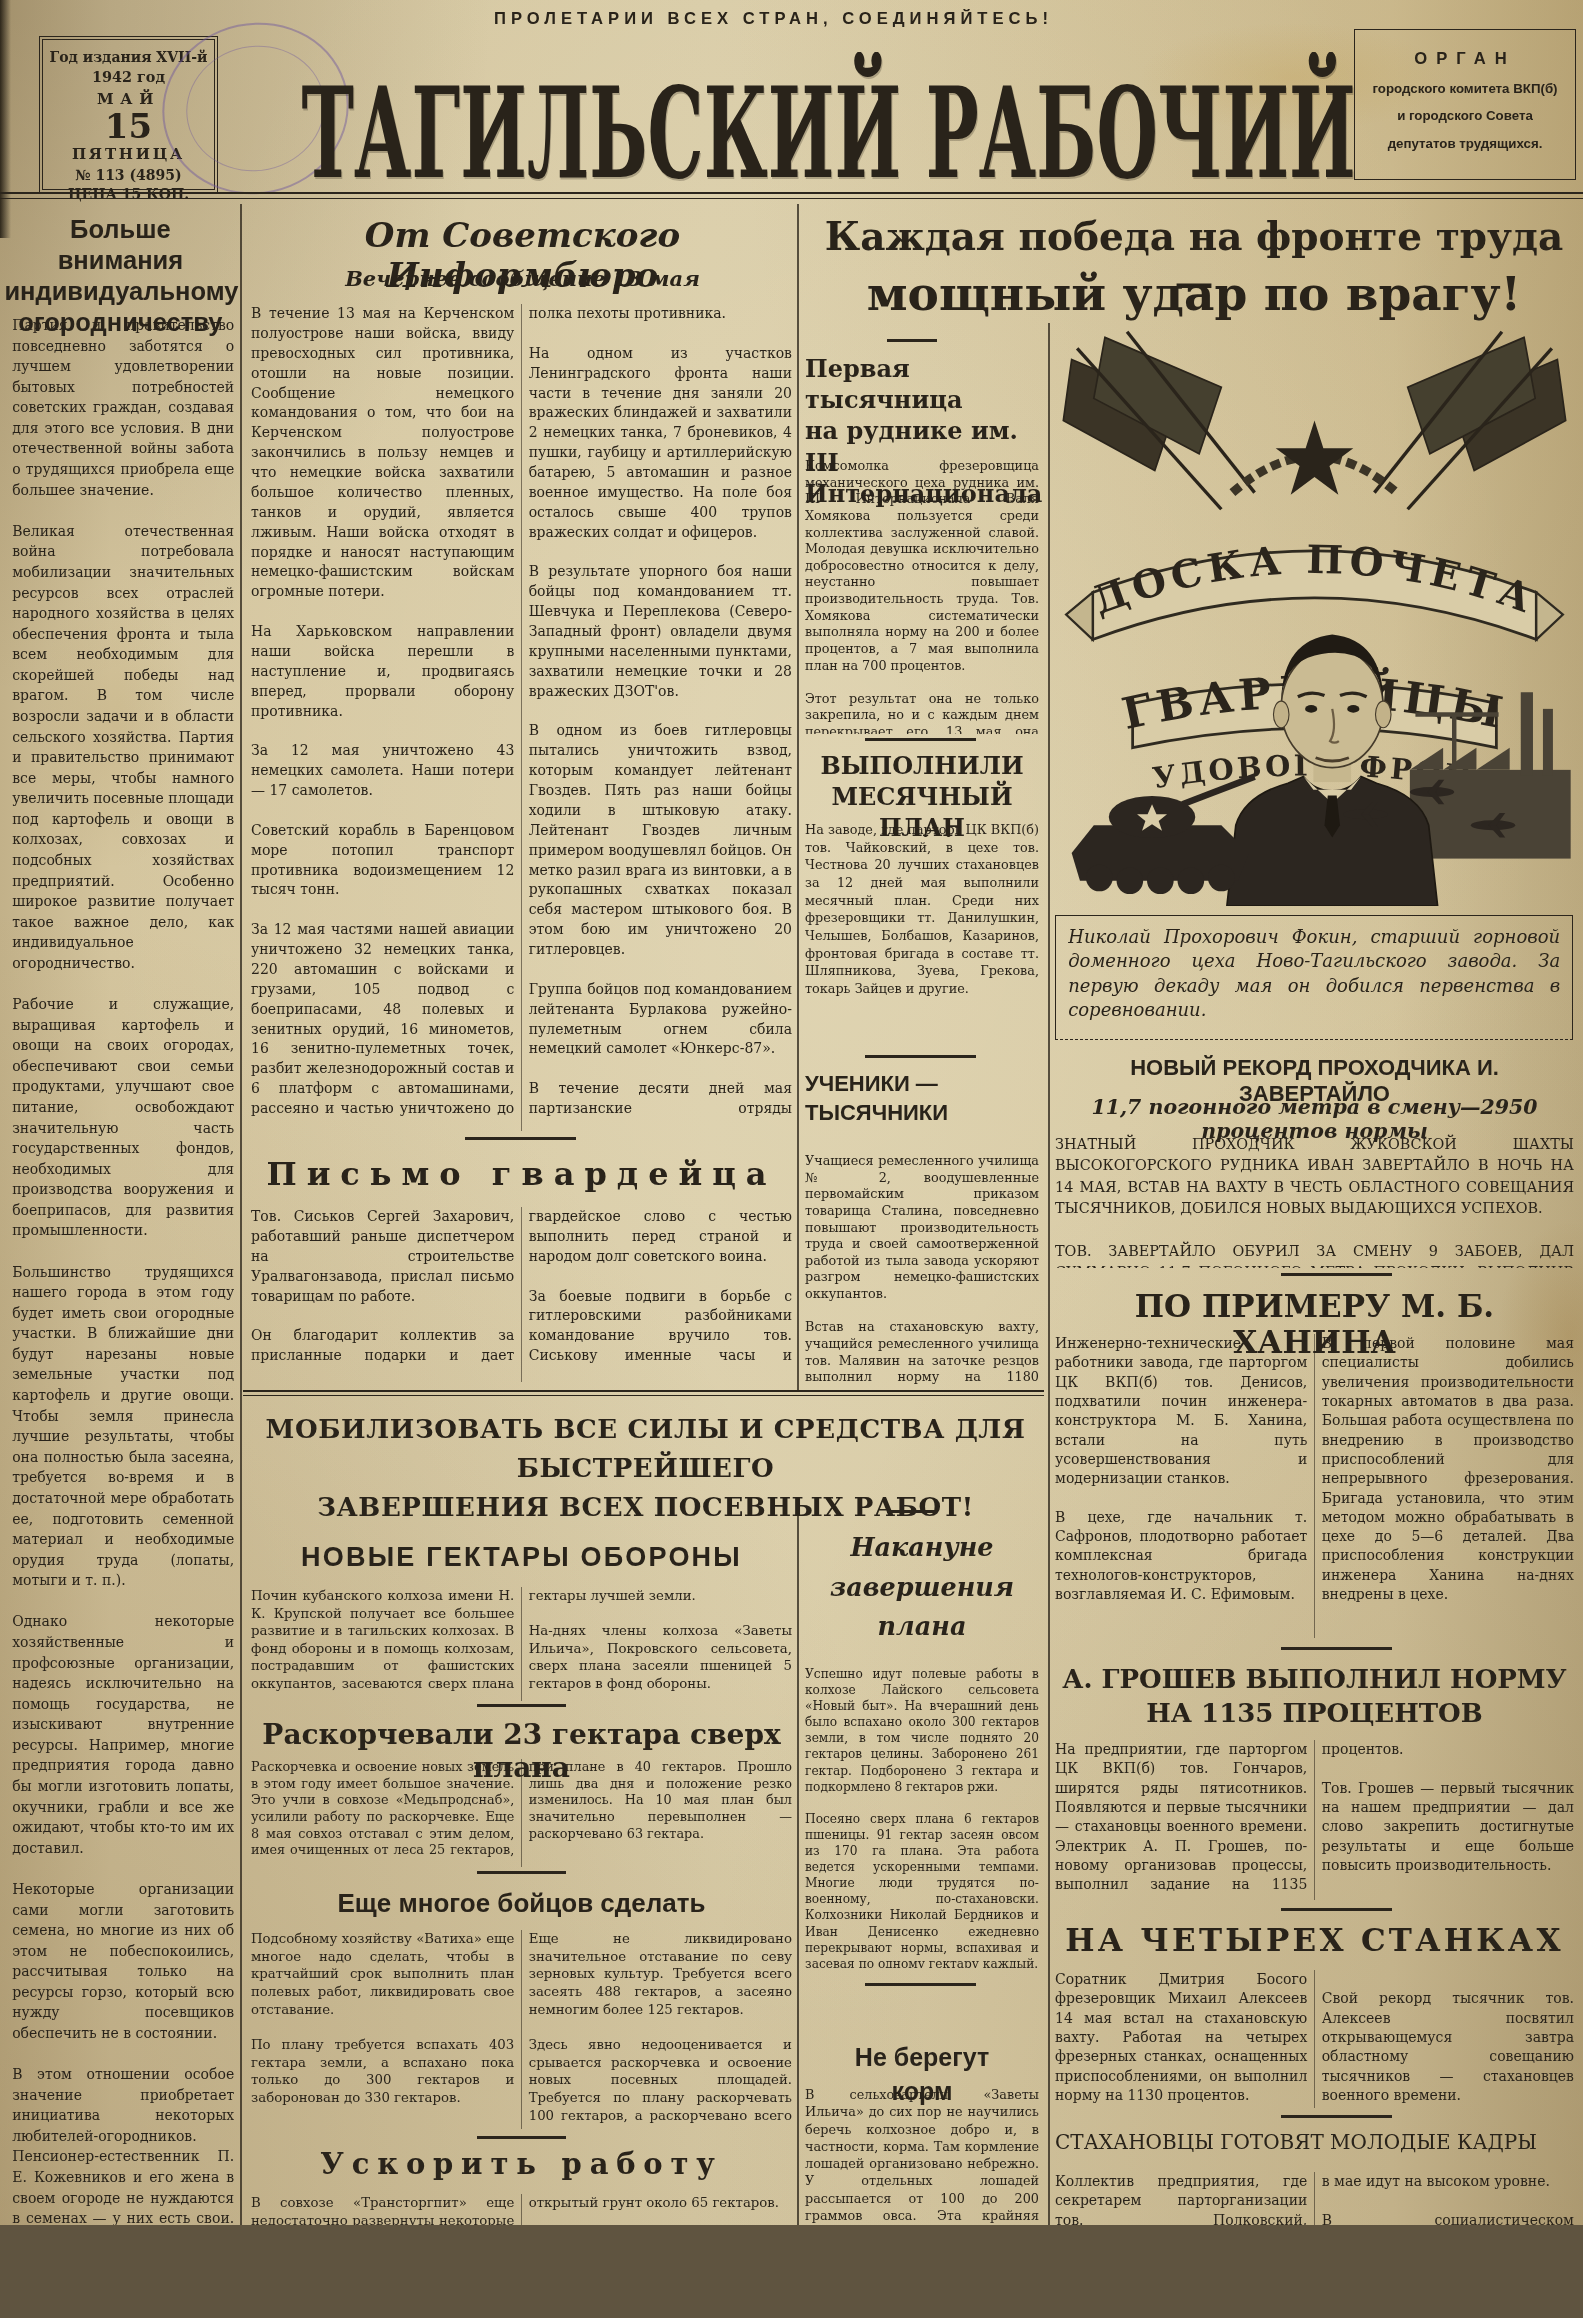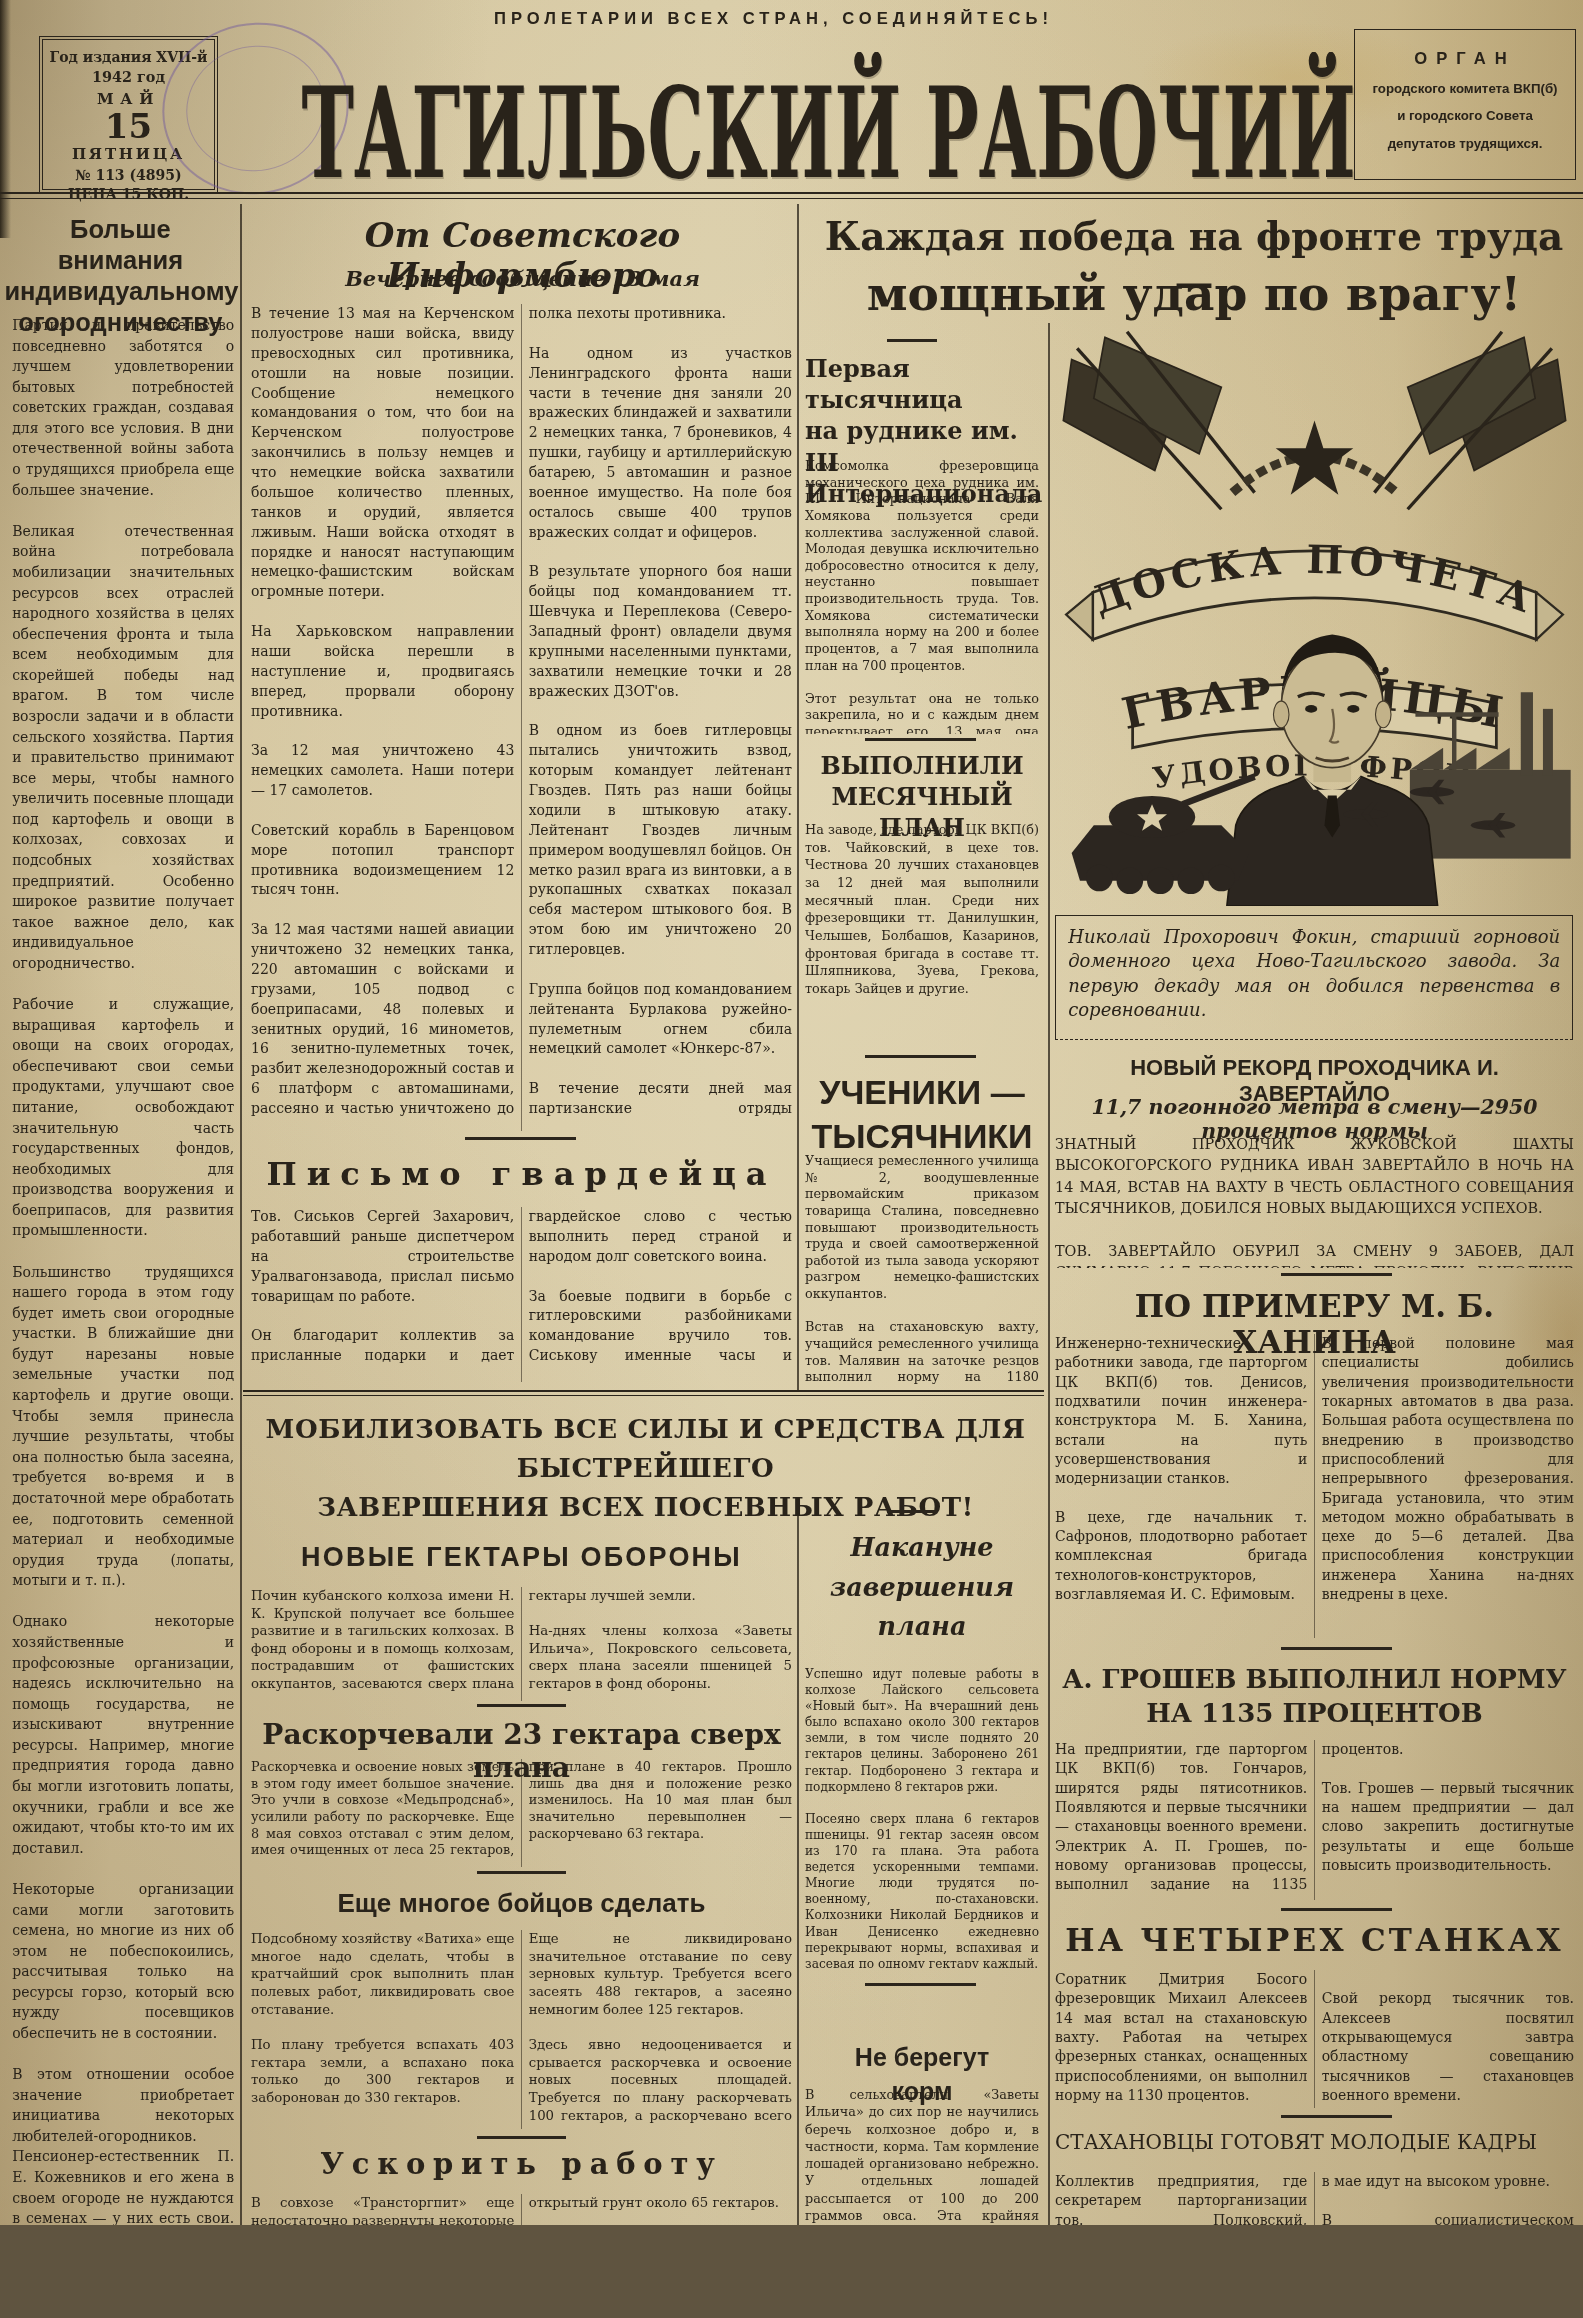--- a/index.html
+++ b/index.html
@@ -81,21 +81,21 @@
   #sep-first{left:887px;top:339px;width:50px;}
 
   
   #thous-h{left:805px;top:353px;width:234px;font-size:24px;font-weight:bold;line-height:1.3;}
   #thous-b{left:805px;top:458px;width:234px;height:276px;font-size:12.8px;line-height:1.3;}
   #sep-mp{left:865px;top:738px;width:111px;}
   #mp-h{left:805px;top:750px;width:234px;font-size:24px;font-weight:bold;text-align:center;line-height:1.3;}
   #mp-b{left:805px;top:821px;width:234px;height:227px;font-size:12.8px;line-height:1.38;}
   #sep-pupils{left:865px;top:1055px;width:111px;}
   #pupils-h{left:805px;top:1070px;width:234px;font-family:"Liberation Sans",sans-serif;font-weight:bold;
-    font-size:34px;text-align:center;line-height:1.3;}
+    font-size:22px;text-align:left;line-height:1.3;}
   #pupils-b{left:805px;top:1153px;width:234px;height:233px;font-size:12.8px;line-height:1.3;}
 
   
   #poster{position:absolute;left:1055px;top:326px;width:519px;height:580px;}
   #caption{position:absolute;left:1055px;top:915px;width:492px;height:105px;border:1.1px solid #2b251c;
     border-bottom:1.7px dashed #2b251c;padding:9px 12.2px;font-style:italic;font-size:18px;line-height:1.35;text-align:justify;}
   #zav-h{left:1055px;top:1055px;width:519px;font-family:"Liberation Sans",sans-serif;font-weight:bold;
     font-size:22px;text-align:center;}
   #zav-sub{left:1055px;top:1095px;width:519px;font-style:italic;font-weight:bold;font-size:20.5px;text-align:center;}
   #zav-b{left:1055px;top:1134px;width:519px;height:134px;font-size:14.4px;line-height:1.48;}

